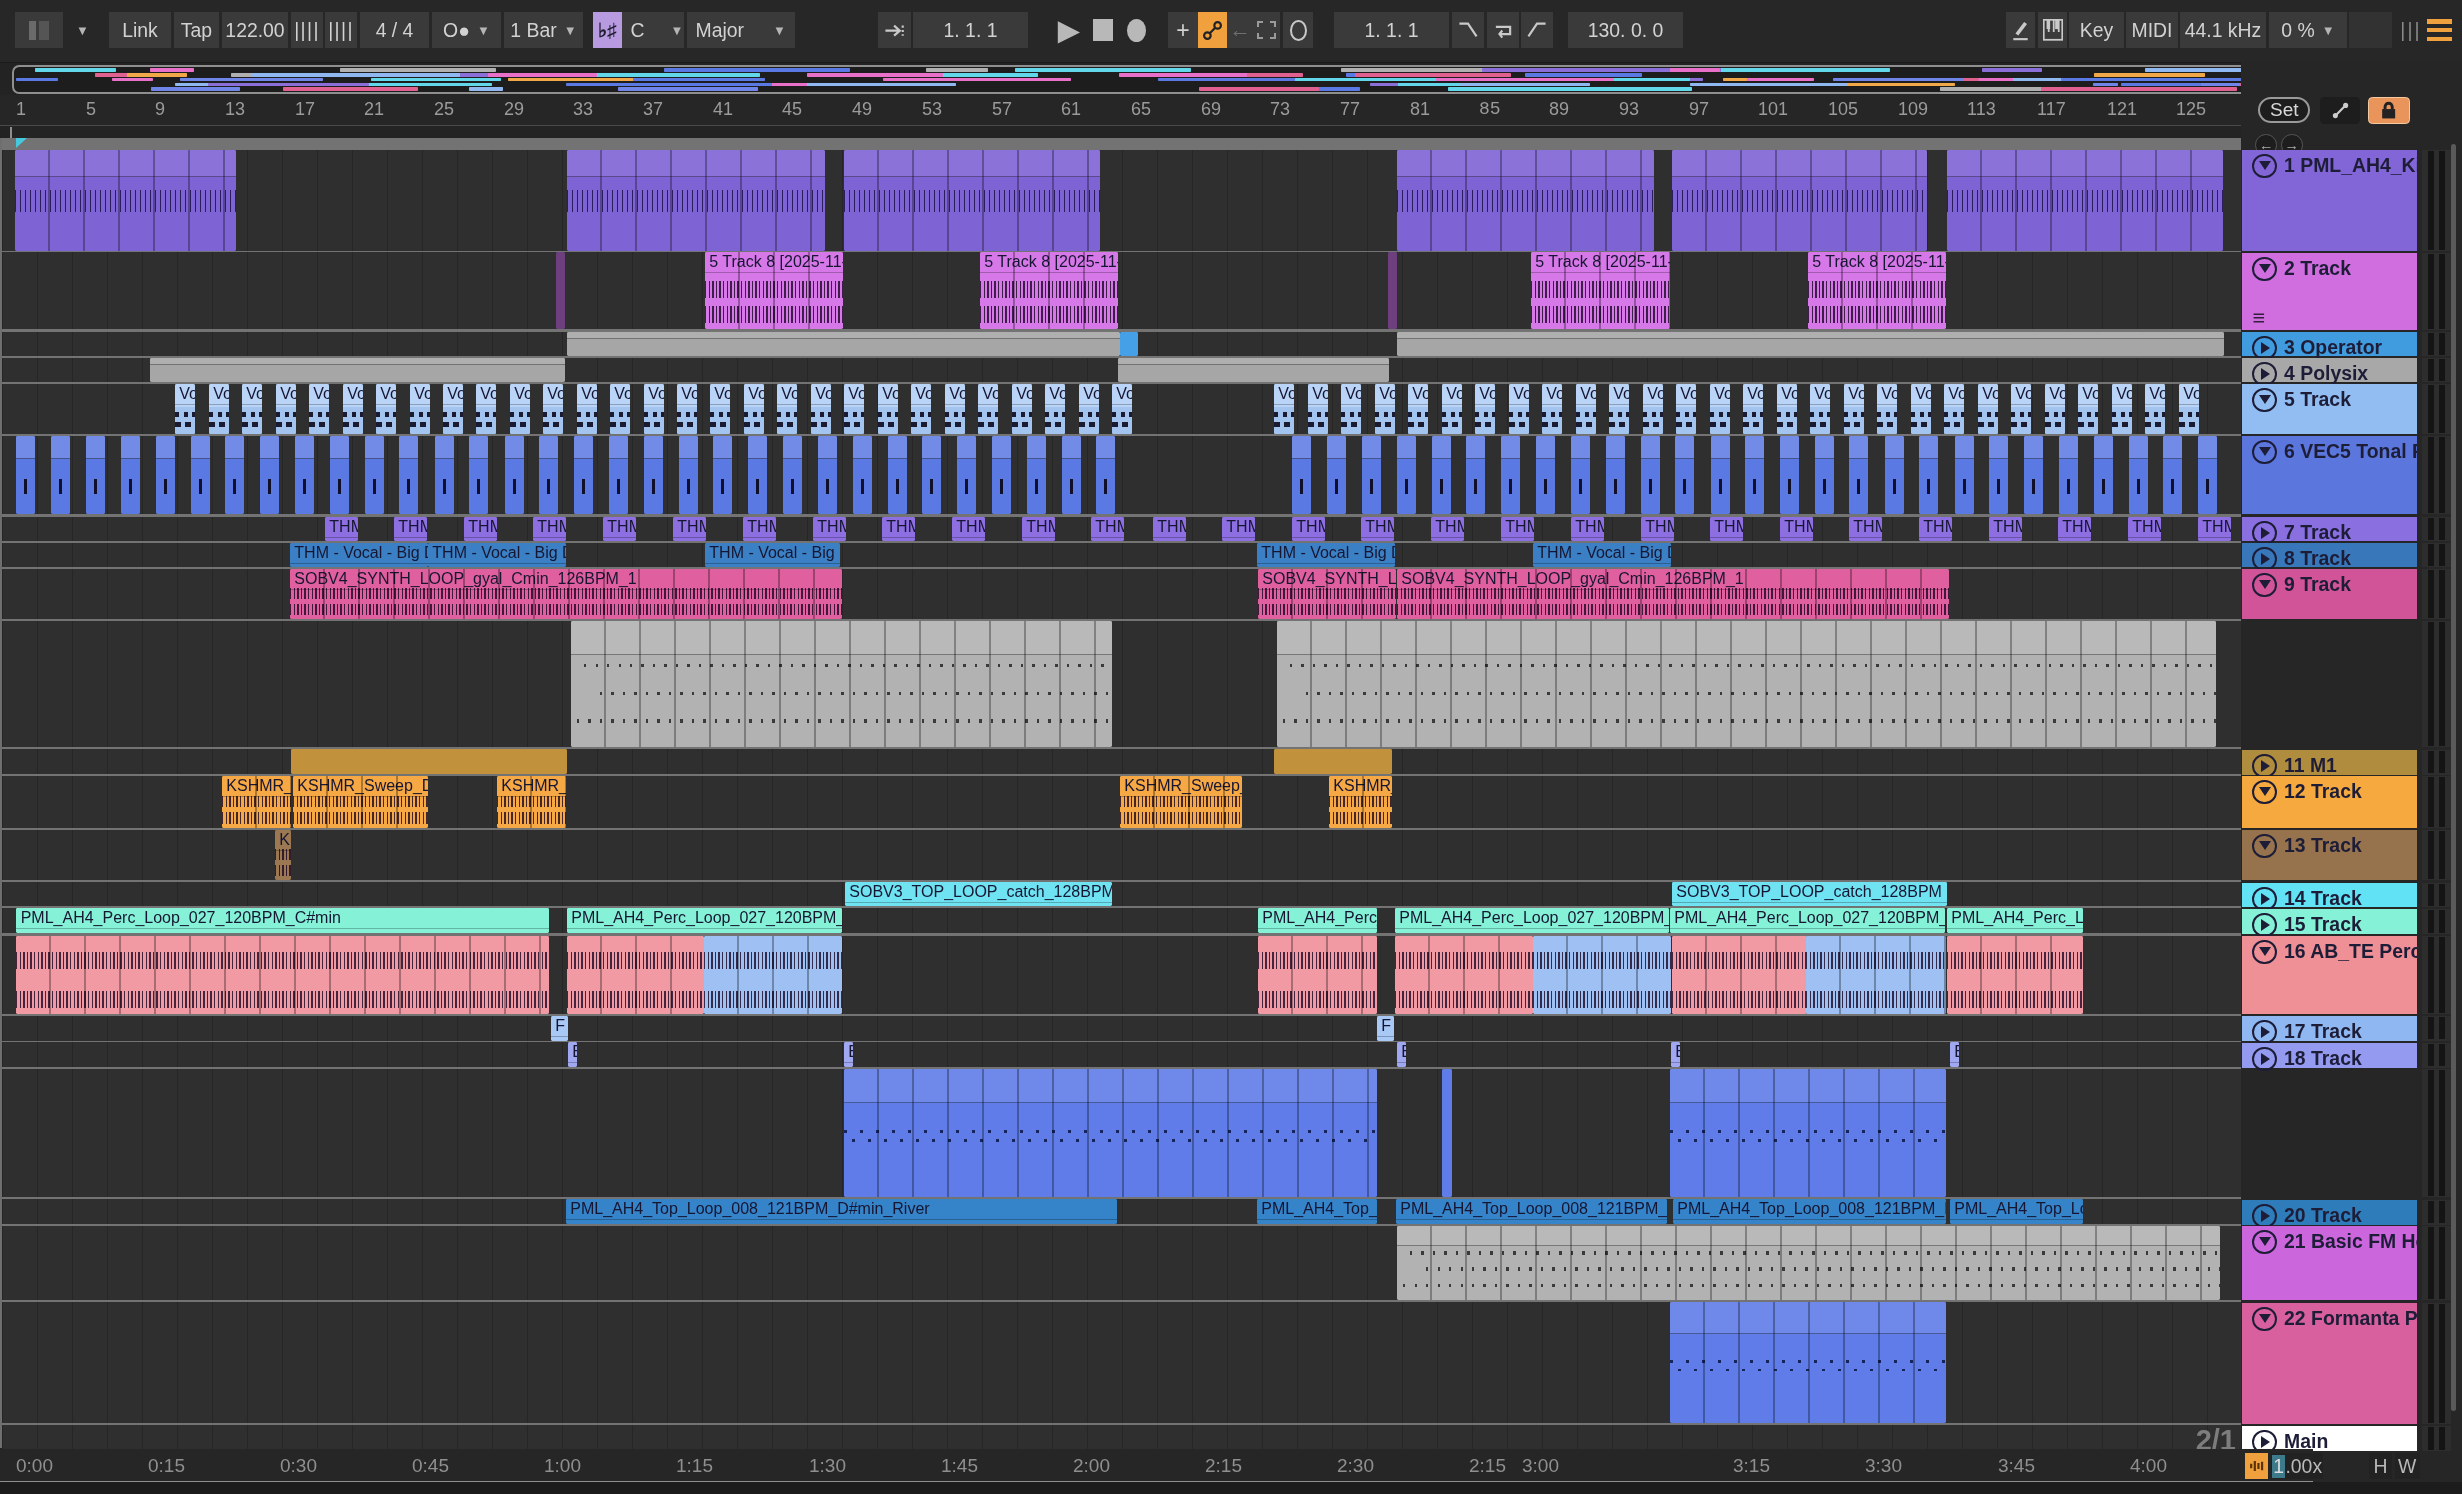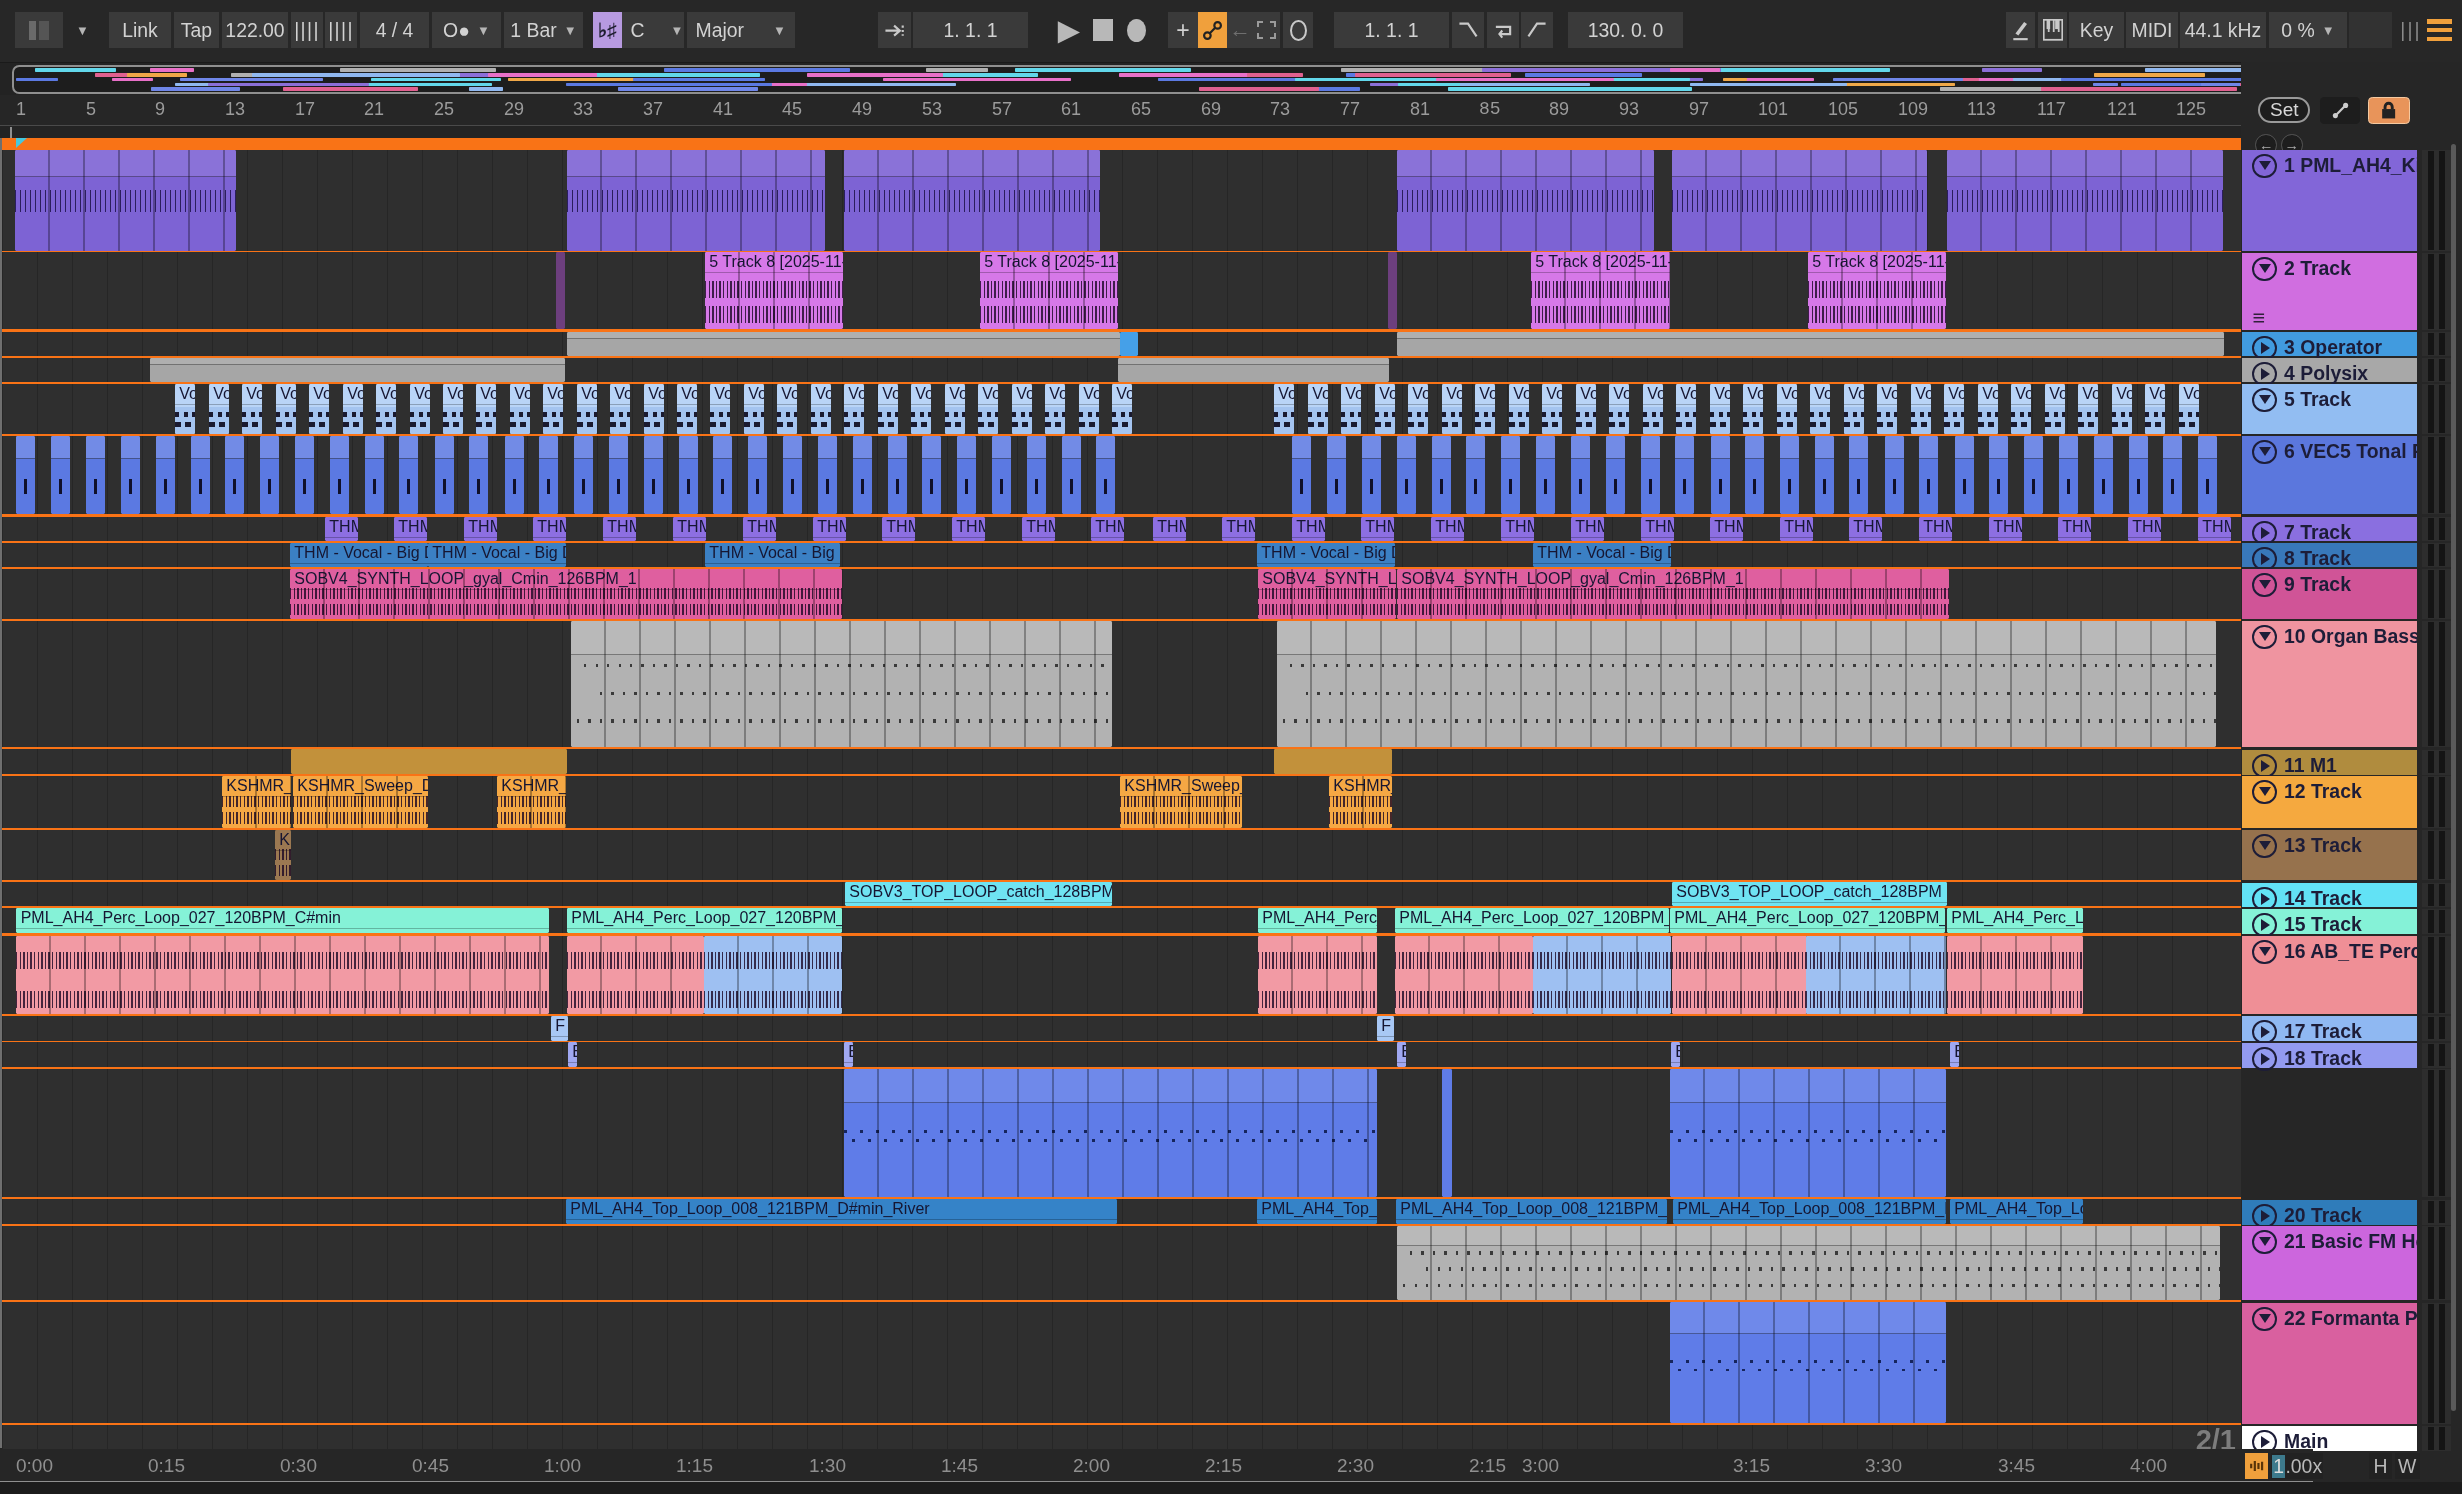--- a/index.html
+++ b/index.html
@@ -20,21 +20,21 @@
   #overview .strip{position:absolute;height:3.6px;border-radius:0.7px;}
   
   #bar-ruler{position:absolute;left:0;top:95px;width:2313px;height:30px;
      background:#262626;border-bottom:1.4px solid #4a4a4a;}
   #bar-ruler span{position:absolute;top:3.6px;font-size:18px;color:#9b9b9b;}
   #scrub{position:absolute;left:10px;top:127px;width:2303px;height:11.5px;background:#242424;border-left:2.2px solid #8f8f8f;}
   #time-ruler{position:absolute;left:0;top:1449px;width:2313px;height:32px;background:#262626;
      border-bottom:2.2px solid #8f8f8f;}
   #time-ruler span{position:absolute;top:5.8px;font-size:19px;color:#8f8f8f;}
   
-  #grid{position:absolute;left:0;top:138px;width:2241px;height:1310px;background:#f97316;border-left:2.2px solid #6f6f6f;box-sizing:border-box;padding-left:44px;}
+  #grid{position:absolute;left:0;top:138px;width:2241px;height:1310px;background:#737373;border-left:2.2px solid #6f6f6f;box-sizing:border-box;padding-left:44px;}
   .row{position:absolute;left:0;width:2241px;background:#2f2f2f;
        background-image:repeating-linear-gradient(90deg,rgba(0,0,0,0.20) 0 1.4px,transparent 1.4px 35px);}
   .clip{position:absolute;top:0;border-radius:1.4px;box-sizing:border-box;overflow:hidden;}
   .clip .lbl{font-size:16px;line-height:20px;height:20px;padding:0 4.3px;color:#161632;white-space:nowrap;overflow:hidden;
              border-bottom:1.4px solid rgba(0,0,0,0.25);}
   .band{position:absolute;left:0;right:0;}
   .divs{position:absolute;inset:0;background:repeating-linear-gradient(90deg,transparent 0 33px,rgba(0,0,0,0.30) 33px 35px);}
   .topstrip{position:absolute;left:0;right:0;top:0;height:26%;border-bottom:1.4px solid rgba(0,0,0,0.35);background:rgba(255,255,255,0.10);}
   .marker{position:absolute;width:0;height:0;border-left:11.5px solid #45c8de;border-bottom:10px solid transparent;left:13.7px;top:0;}
   
@@ -1397,26 +1397,20 @@
       <div class="thead" style="top: 507px; height: 50px; background: rgb(208, 84, 151);">
         <div class="arr">
           <i class="down"></i>
         </div>
         <div class="nm">9 Track</div>
       </div>
       <div class="meter" style="top: 507px; height: 50px;">
         <div style="position: absolute; top: 1.4px; bottom: 1.4px; left: 5.8px; width: 6.5px; background: rgb(20, 20, 20);"></div>
         <div style="position: absolute; top: 1.4px; bottom: 1.4px; left: 16.6px; width: 6.5px; background: rgb(20, 20, 20);"></div>
       </div>
-      <div class="thead" style="top: 559px; height: 126px; background: rgb(239, 148, 160);">
-        <div class="arr">
-          <i class="down"></i>
-        </div>
-        <div class="nm">10 Organ Bass</div>
-      </div>
       <div class="meter" style="top: 559px; height: 126px;">
         <div style="position: absolute; top: 1.4px; bottom: 1.4px; left: 5.8px; width: 6.5px; background: rgb(20, 20, 20);"></div>
         <div style="position: absolute; top: 1.4px; bottom: 1.4px; left: 16.6px; width: 6.5px; background: rgb(20, 20, 20);"></div>
       </div>
       <div class="thead" style="top: 688px; height: 24.5px; background: rgb(176, 140, 62);">
         <div class="arr">
           <i class="play"></i>
         </div>
         <div class="nm">11 M1</div>
       </div>

